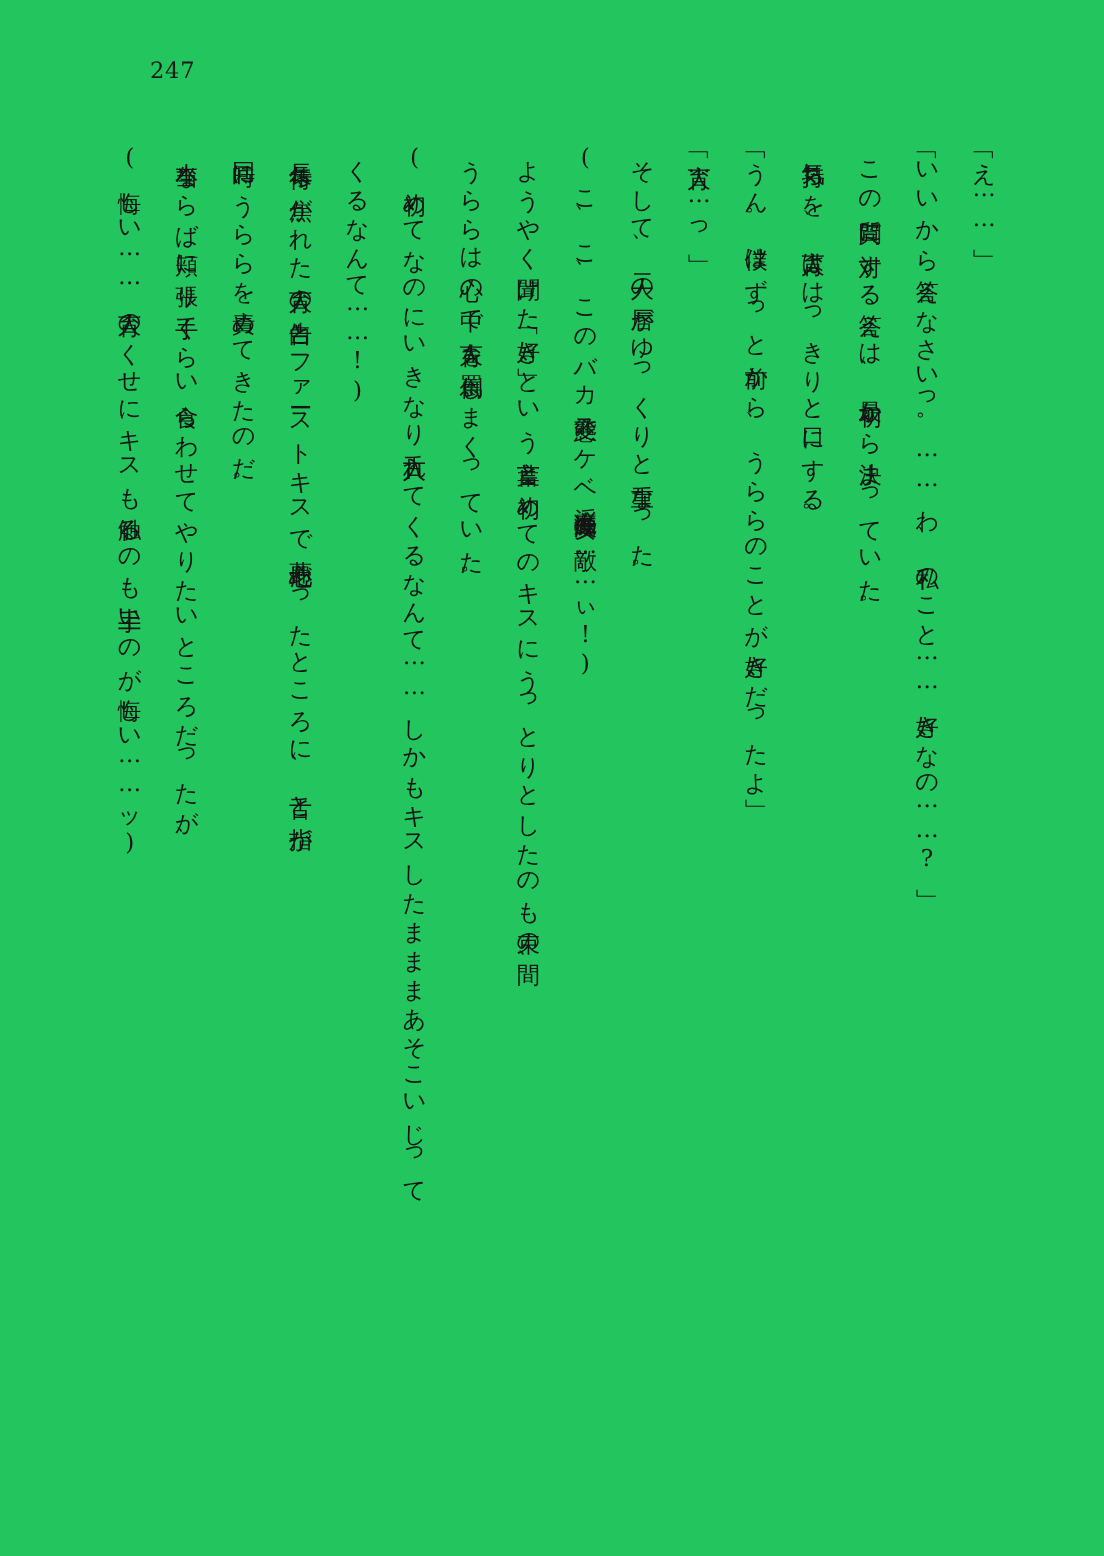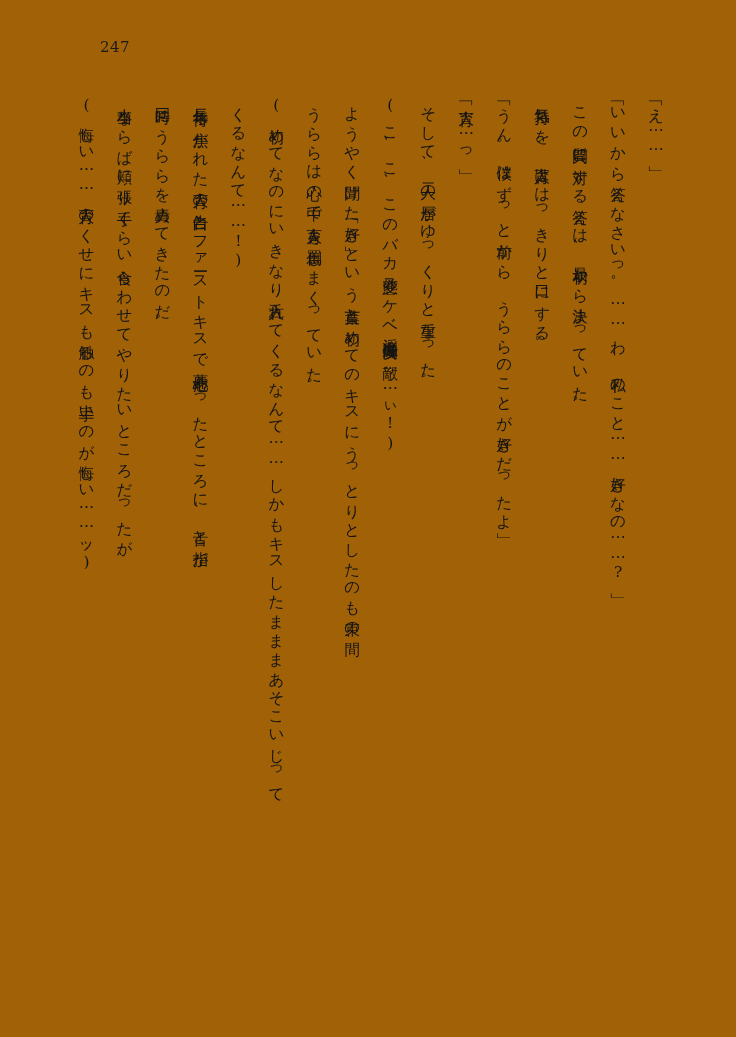--- a/index.html
+++ b/index.html
@@ -4,21 +4,21 @@
 <style>
   html, body {
     margin: 0;
     padding: 0;
     background: #ffffff;
   }
   #page {
     position: relative;
     width: 736px;
     height: 1037px;
-    background: #a16207;
+    background: #22c55e;
     overflow: hidden;
     font-family: "DejaVu Serif", "Liberation Serif", serif;
     color: #1a1a1a;
   }
   
   #page-number {
     position: absolute;
     top: 38px;
     left: 100px;
     font-size: 15px;

